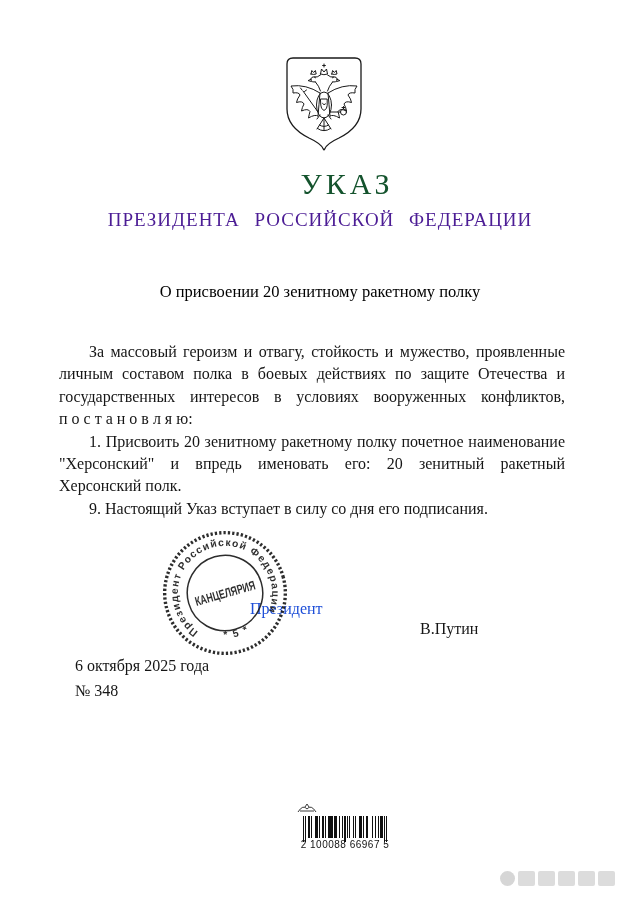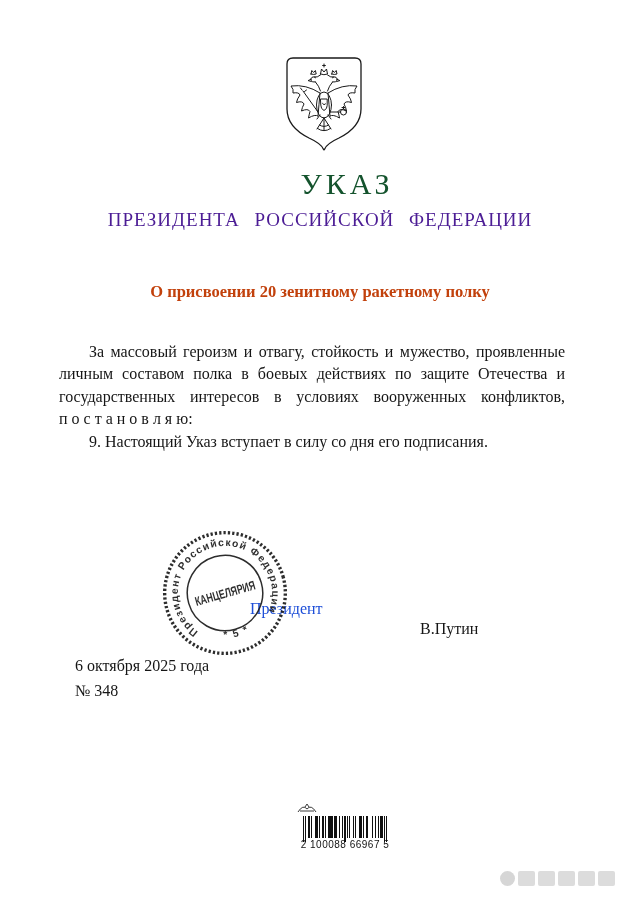--- a/index.html
+++ b/index.html
@@ -12,21 +12,21 @@
 
   
   .emblem{left:282px;top:55px;width:84px;height:98px;}
 
   
   .title{left:0;top:167px;width:640px;text-align:center;
     font-size:30px;letter-spacing:4px;color:#14532d;margin-left:27px;}
   .subtitle{left:0;top:209px;width:640px;text-align:center;
     font-size:19px;letter-spacing:1px;word-spacing:9px;color:#4c1d95;}
   .subject{left:0;top:280px;width:640px;text-align:center;
-    font-weight:bold;font-size:16.5px;line-height:23px;color:#c2410c;}
+    font-weight:normal;font-size:16.5px;line-height:23px;color:#000000;}
 
   
   .bodytext{left:59px;top:341px;width:506px;font-size:16px;line-height:22.4px;
     text-align:justify;color:#161616;}
   .bodytext p{margin:0;text-indent:30px;}
 
   
   .sig{left:230px;top:598px;font-size:16px;line-height:22px;color:#1d4ed8;}
   .sig .l1{padding-left:20px;}
   .sig-name{left:420px;top:620px;font-size:16px;color:#161616;}
@@ -86,20 +86,21 @@
   </div>
 
   <div class="abs title">УКАЗ</div>
   <div class="abs subtitle">ПРЕЗИДЕНТА  РОССИЙСКОЙ  ФЕДЕРАЦИИ</div>
   <div class="abs subject">
     <div>О присвоении 20 зенитному ракетному полку</div>
   </div>
 
   <div class="abs bodytext">
     <p>За массовый героизм и отвагу, стойкость и мужество, проявленные личным составом полка в боевых действиях по защите Отечества и государственных интересов в условиях вооруженных конфликтов, п&nbsp;о&nbsp;с&nbsp;т&nbsp;а&nbsp;н&nbsp;о&nbsp;в&nbsp;л&nbsp;я&nbsp;ю:</p>
+    <p>1. Присвоить 20 зенитному ракетному полку почетное наименование "Херсонский" и впредь именовать его: 20 зенитный ракетный Херсонский полк.</p>
     <p>9. Настоящий Указ вступает в силу со дня его подписания.</p>
   </div>
 
   <div class="abs sig">
     <div class="l1">Президент</div>
   </div>
   <div class="abs sig-name">В.Путин</div>
 
   <div class="abs stamp">
     <svg viewBox="0 0 140 140" xmlns="http://www.w3.org/2000/svg">

